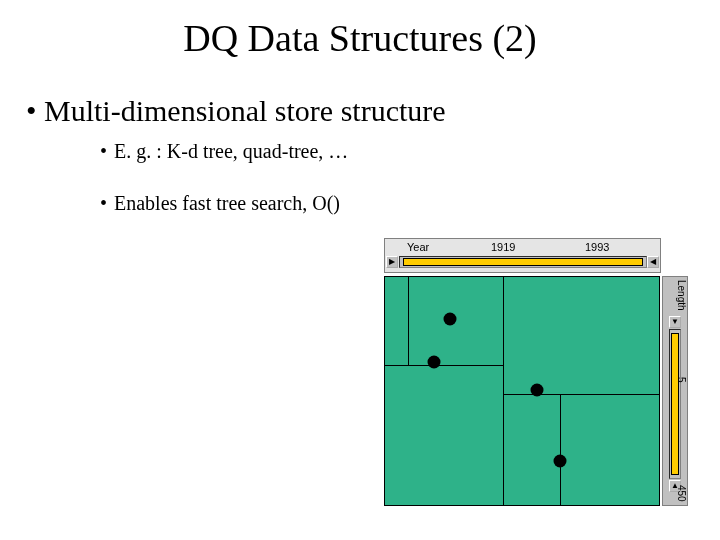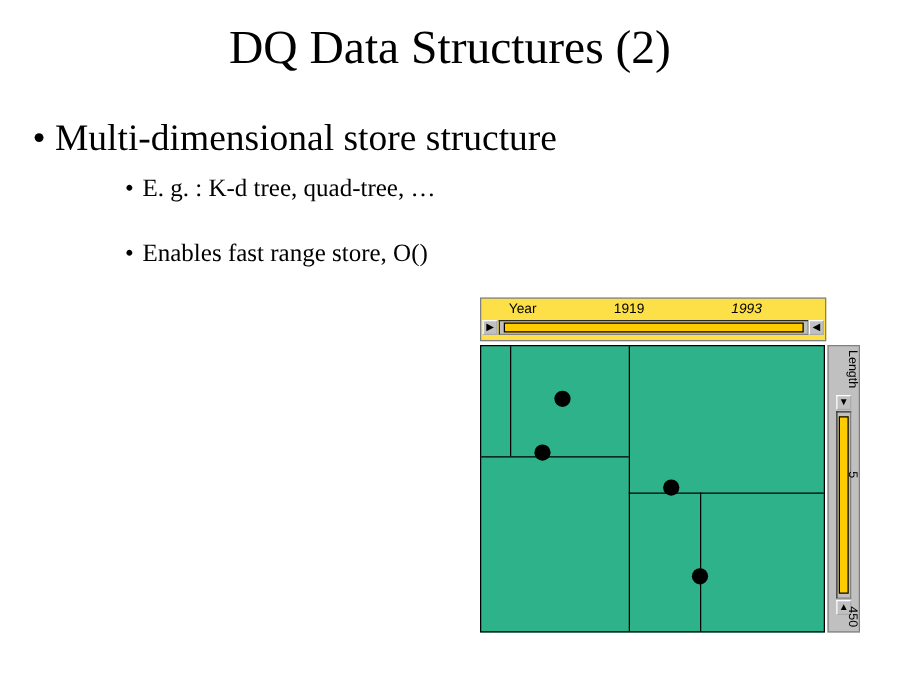--- a/index.html
+++ b/index.html
@@ -54,34 +54,34 @@
     height: 270px;
   }
 
   
   .hslider-wrap {
     position: absolute;
     left: 0;
     top: 0;
     width: 277px;
     height: 35px;
-    background: #fde047;
+    background: #e5e5e5;
     border: 1px solid #808080;
     box-sizing: border-box;
   }
   .hslider-label, .hslider-min, .hslider-max {
     position: absolute;
     top: 2px;
     font-family: Arial, sans-serif;
     font-size: 11px;
     color: #000;
   }
   .hslider-label { left: 22px; }
   .hslider-min   { left: 106px; }
-  .hslider-max   { left: 200px; font-style: italic; }
+  .hslider-max   { left: 200px; }
   .hslider-track {
     position: absolute;
     left: 14px;
     top: 17px;
     width: 248px;
     height: 12px;
     background: #c0c0c0;
     border: 1px inset #808080;
     box-sizing: border-box;
   }
@@ -204,21 +204,21 @@
   <div class="title">DQ Data Structures (2)</div>
 
   <div class="bullet-l1" style="top:94px">
     <span class="dot">•</span><span>Multi-dimensional store structure</span>
   </div>
 
   <div class="bullet-l2" style="top:140px">
     <span class="dot">•</span><span>E. g. : K-d tree, quad-tree, …</span>
   </div>
   <div class="bullet-l2" style="top:192px">
-    <span class="dot">•</span><span>Enables fast range store,  O()</span>
+    <span class="dot">•</span><span>Enables fast tree search,  O()</span>
   </div>
 
   <div class="figure">
 
     <div class="hslider-wrap">
       <span class="hslider-label">Year</span>
       <span class="hslider-min">1919</span>
       <span class="hslider-max">1993</span>
       <span class="hslider-arrow-l">▶</span>
       <div class="hslider-track">

